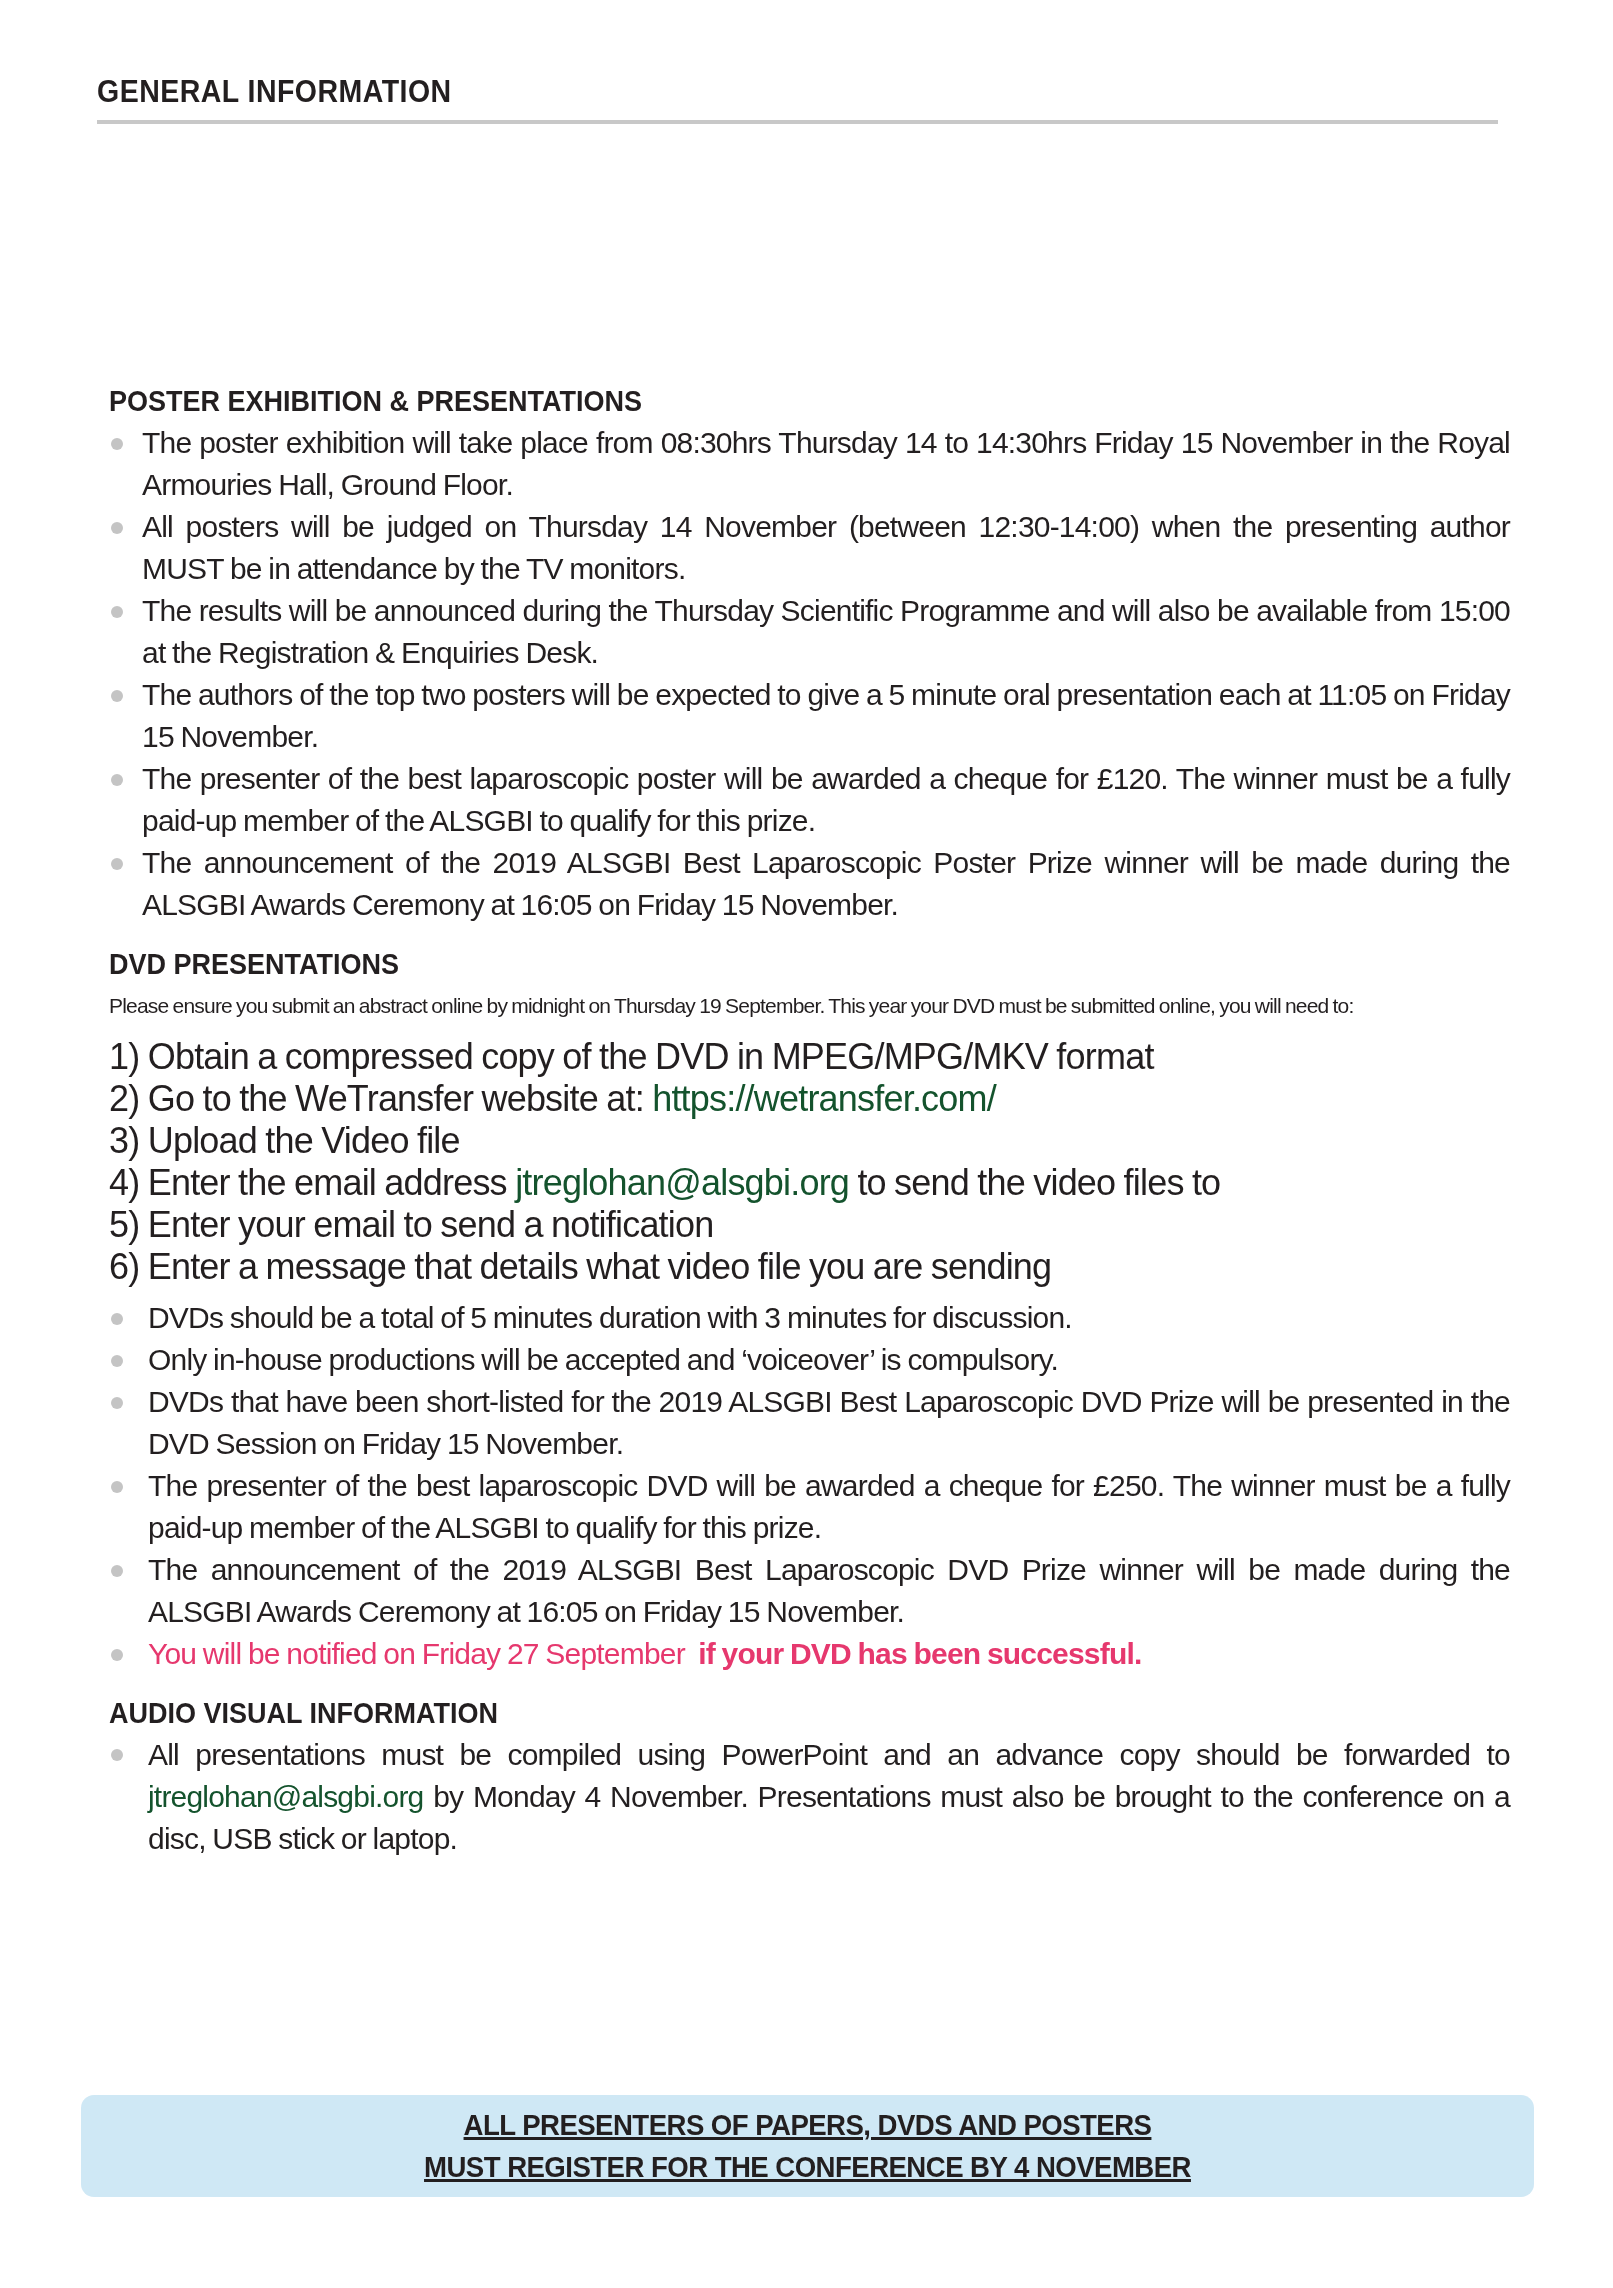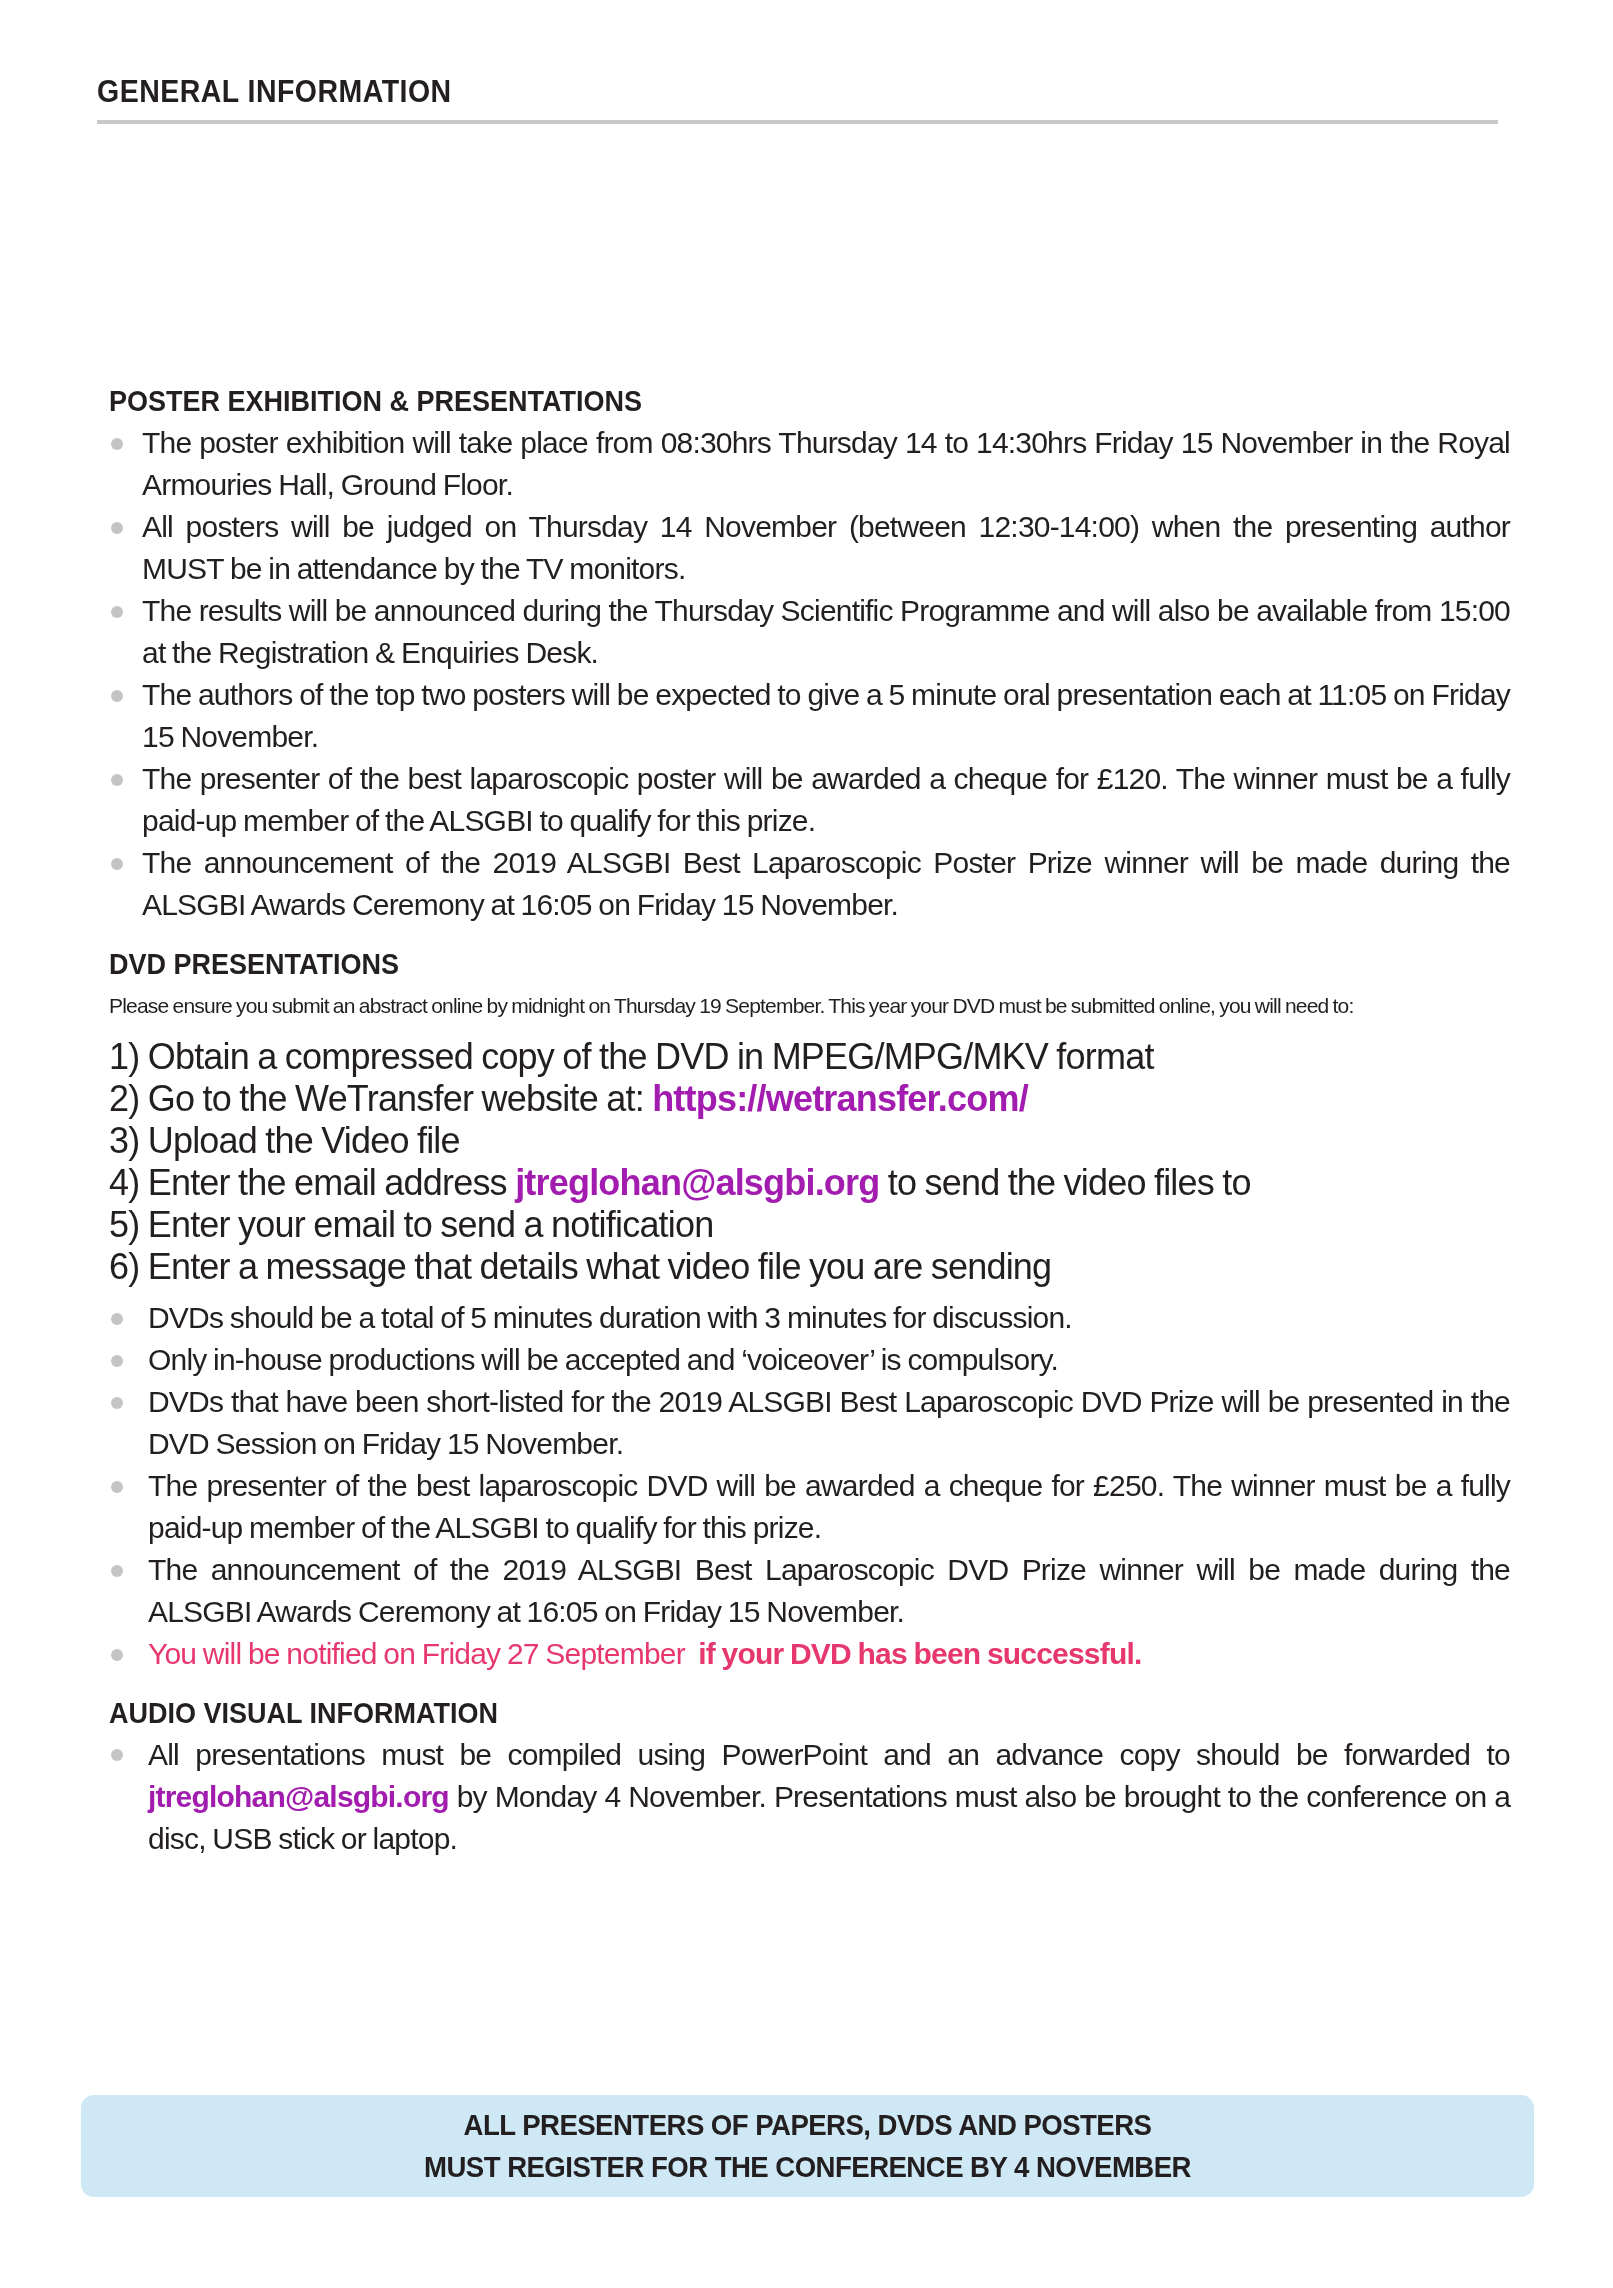--- a/index.html
+++ b/index.html
@@ -18,27 +18,27 @@
   ul.bullets { list-style: none; margin: 0; padding: 0; }
   ul.bullets li { position: relative; padding-left: 33px; font-size: 30px; line-height: 42px;
                   letter-spacing: -0.8px; word-spacing: -0.9px; text-align: justify; }
   ul.bullets.wide li { padding-left: 39px; }
   ul.bullets li .bullet { position: absolute; left: 1.8px; top: 15.7px; width: 12px; height: 12px;
                           border-radius: 50%; background: #c4c4c4; }
   ol.steps { list-style: none; margin: 0; padding: 0; }
   ol.steps li { font-size: 36px; line-height: 42px; letter-spacing: -0.8px; word-spacing: -0.9px; }
   b { font-weight: normal; }
   .pink { color: #e6386e; }
-  .link { color: #a21caf; font-weight: bold; text-decoration: none; }
+  .link { color: #14532d; font-weight: normal; text-decoration: none; }
   .gap-section { height: 16.6px; }
   .gap-small { height: 9.2px; }
 
   .footer-banner { position: absolute; left: 81px; top: 2095px; width: 1453px; height: 102px;
                    background: #cfe8f5; border-radius: 13px; text-align: center;
-                   display: flex; flex-direction: column; justify-content: center; }
+                   display: flex; flex-direction: column; justify-content: center; text-decoration: underline; }
   .footer-line { font-weight: bold; font-size: 30px; line-height: 42px; letter-spacing: -0.6px;
                  transform: scaleX(0.92); }
 </style>
 </head>
 <body>
 
 <div class="page-header">
   <h1 class="page-title">GENERAL INFORMATION</h1>
   <div class="header-rule"></div>
 </div>

